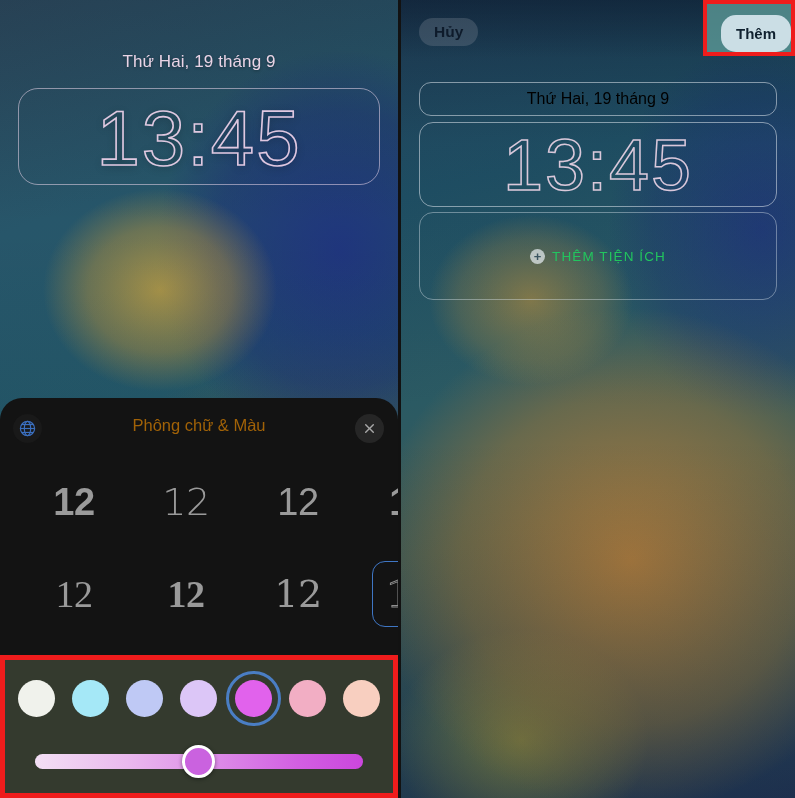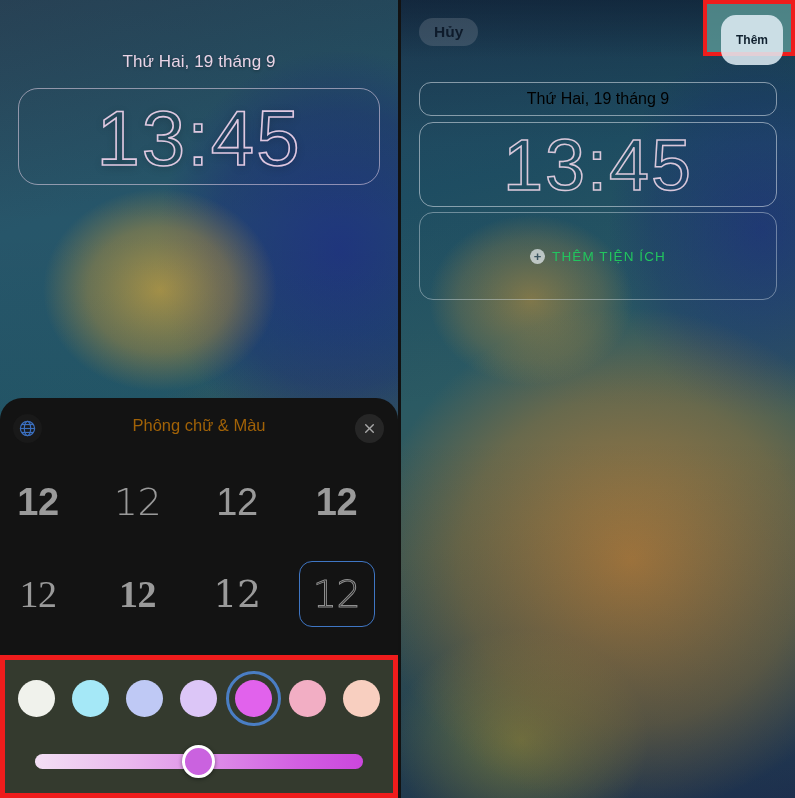--- a/index.html
+++ b/index.html
@@ -88,20 +88,21 @@
   }
 
   .font-grid {
     position:absolute; top:58px; left:0; width:398px;
     display:grid; grid-template-columns:repeat(4,1fr);
     grid-template-rows:92px 92px;
   }
   .font-cell {
     display:flex; align-items:center; justify-content:flex-start;
     position:relative;
+    margin-left:36px;
   }
   .font-cell .chip {
     width:76px; height:66px; border-radius:13px;
     display:flex; align-items:center; justify-content:center;
     font-size:38px; line-height:1; color:#9a9a9a;
     letter-spacing:-.5px;
   }
   .font-cell.selected .chip {
     border:1.8px solid #3f76c4; color:transparent;
     -webkit-text-stroke:1px #8f8f8f;
@@ -156,23 +157,23 @@
     padding:5px 15px; border-radius:15px;
     background:rgba(118,130,145,.34);
     color:#0e1b2b; font-size:15.5px; font-weight:700;
   }
   #add-highlight {
     position:absolute; right:0px; top:0px; width:92px; height:56px;
     border:4px solid #ef1c1c; background:rgba(96,160,156,.75);
   }
   .btn-add {
     position:absolute; left:14px; top:11px;
-    padding:18px 15px; border-radius:15px;
+    padding:10px 15px; border-radius:15px;
     background:rgba(224,236,244,.86);
-    color:#10212f; font-size:12px; font-weight:700;
+    color:#10212f; font-size:15px; font-weight:700;
   }
 
   
   .r-date-box {
     position:absolute; top:82px; left:18px; width:358px; height:34px;
     border:1.3px solid rgba(220,228,235,.55); border-radius:12px;
     display:flex; align-items:center; justify-content:center;
   }
 
   .r-clock-box {

